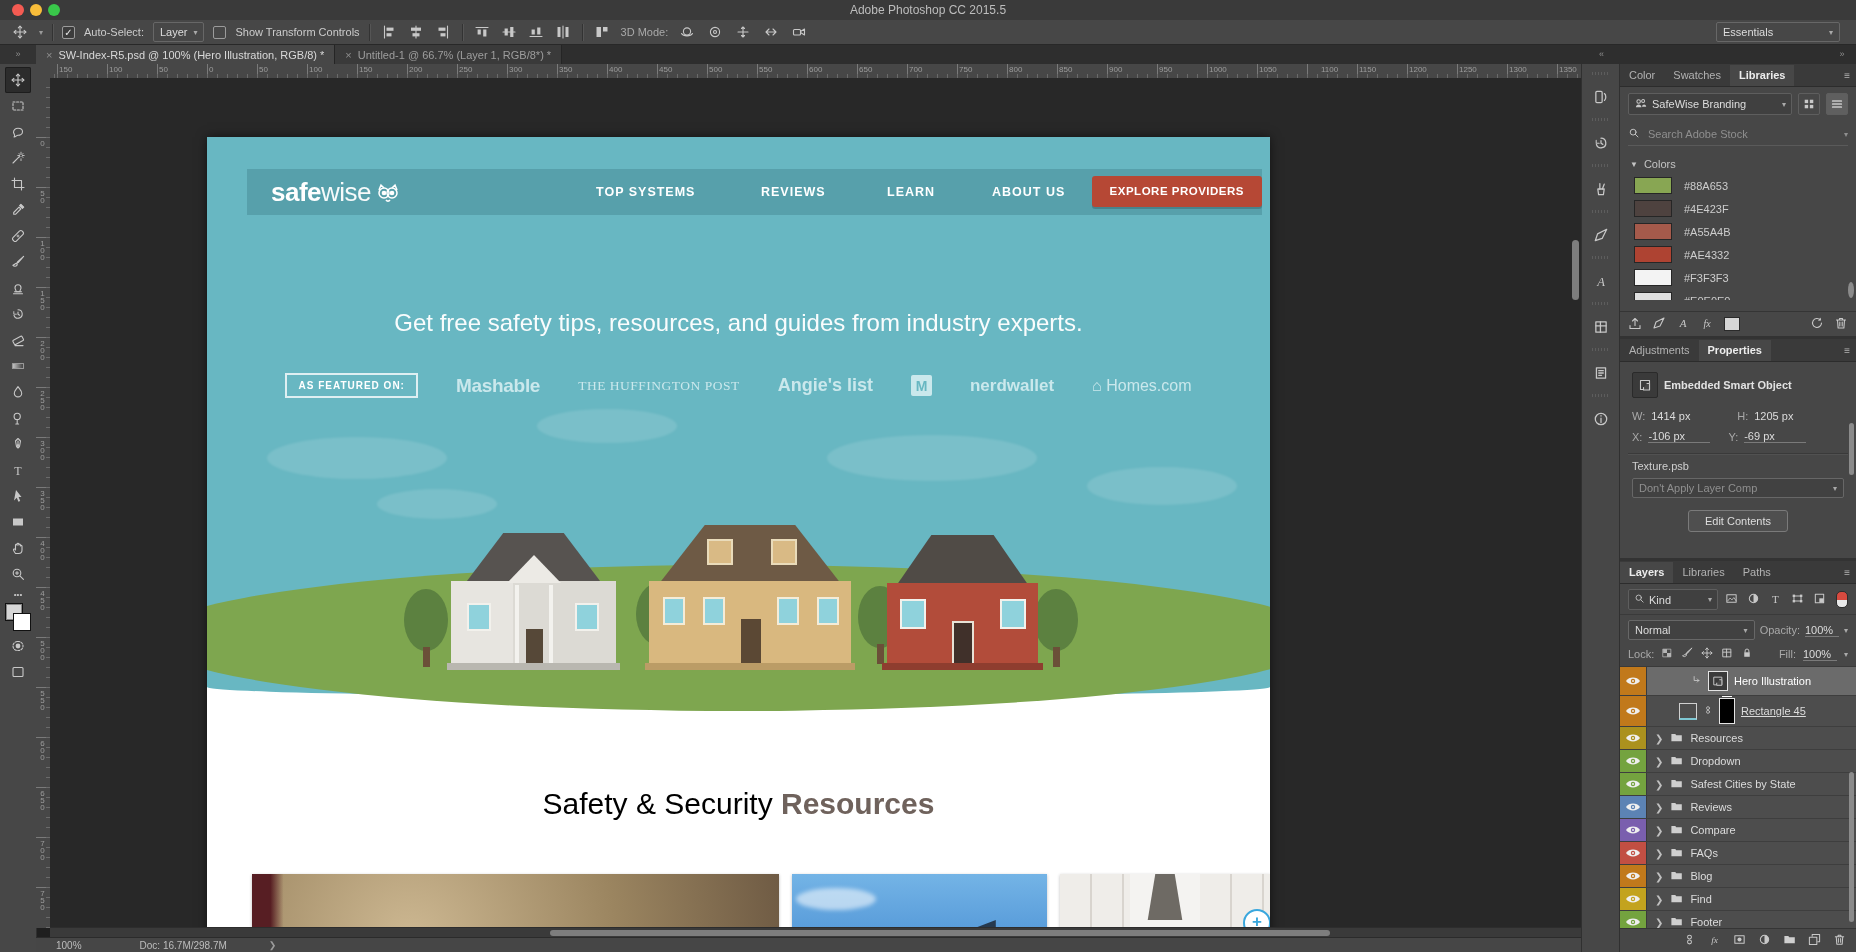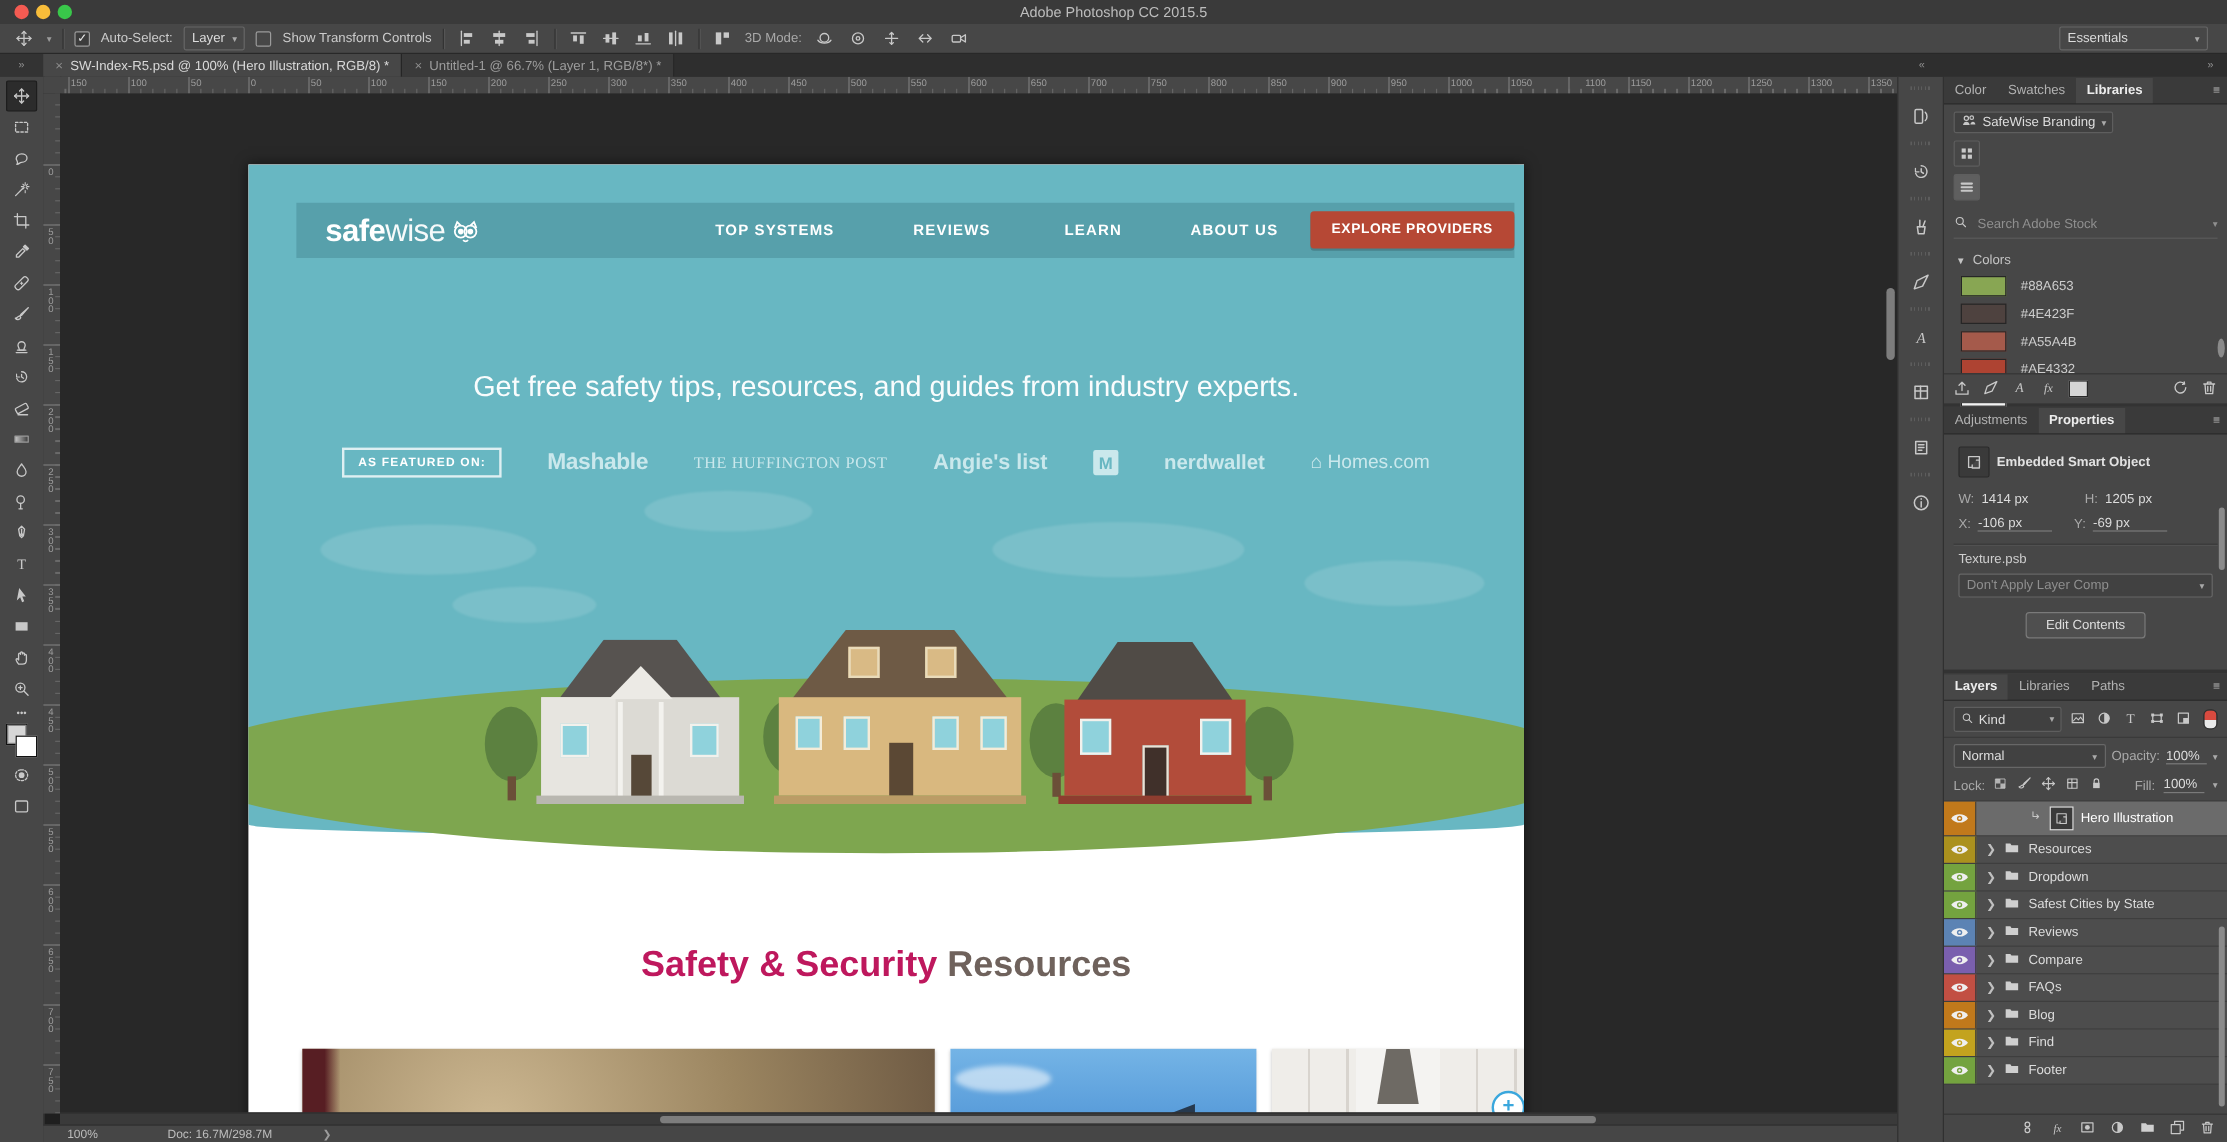--- a/index.html
+++ b/index.html
@@ -47,21 +47,21 @@
   
   .iconstrip{position:absolute;top:64px;bottom:0;right:236px;width:37px;background:#474747;border-left:1px solid #303030;border-right:1px solid #303030;display:flex;flex-direction:column;align-items:center;}
   .stripbtn{width:28px;height:26px;margin-top:9px;display:flex;align-items:center;justify-content:center;border-radius:2px;}
   .grip{width:18px;height:3px;margin-top:8px;background:repeating-linear-gradient(to right,#5d5d5d 0 1px,transparent 1px 3px);}
   .panels{position:absolute;top:64px;bottom:0;right:0;width:236px;background:#474747;font-size:11px;}
   .psec{position:absolute;left:0;right:0;}
   .ptabs{display:flex;background:#3a3a3a;height:22px;border-bottom:1px solid #2c2c2c;align-items:flex-end;}
   .ptab{padding:0 9px;line-height:21px;font-size:11px;color:#b2b2b2;height:21px;}
   .ptab.active{background:#474747;color:#ececec;font-weight:bold;}
   .pburger{margin-left:auto;margin-right:6px;color:#b2b2b2;font-size:10px;line-height:21px;}
-  .librow{display:flex;align-items:flex-start;gap:6px;padding:6px 8px 4px 8px;flex-direction:column;}
+  .librow{display:flex;align-items:flex-end;gap:6px;padding:6px 8px 4px 8px;}
   .libdd{flex:1;height:20px;background:#404040;border:1px solid #5e5e5e;border-radius:2px;display:flex;align-items:center;gap:5px;padding:0 5px;color:#ddd;}
   .viewbtn{width:20px;height:20px;border:1px solid #5e5e5e;border-radius:2px;display:flex;align-items:center;justify-content:center;background:#474747;}
   .viewbtn.active{background:#5f5f5f;}
   .searchrow{display:flex;align-items:center;gap:6px;margin:8px 8px 0 8px;border-bottom:1px solid #5a5a5a;padding-bottom:4px;color:#8f8f8f;}
   .searchrow input{background:transparent;border:none;outline:none;color:#bbb;font-size:11px;width:150px;font-family:"Liberation Sans",sans-serif;}
   .searchrow input::placeholder{color:#8f8f8f;}
   .colhdr{display:flex;align-items:center;gap:6px;color:#c4c4c4;margin:12px 10px 4px 10px;}
   .swrow{display:flex;align-items:center;gap:12px;padding:3px 0 3px 14px;}
   .swatch{width:36px;height:15px;border:1px solid #262626;}
   .swhex{color:#cdcdcd;}
@@ -117,21 +117,21 @@
   .hill{position:absolute;left:-60px;width:1180px;top:428px;height:146px;border-radius:50%;background:#7ea64f;}
   .tree{position:absolute;width:46px;text-align:center;}
   .crown{width:44px;height:62px;border-radius:50%;background:#5c8140;margin:0 auto;}
   .trunk{width:7px;height:20px;background:#6b4f38;margin:-4px auto 0 auto;}
   .house{position:absolute;}
   .roof{position:absolute;}
   .hbody{position:absolute;}
   .win{position:absolute;background:#8fd2dc;border:2px solid #f2f1ec;}
   .hdoor{position:absolute;}
   .resheading{position:absolute;left:0;right:0;top:650px;text-align:center;font-size:30px;}
-  .resheading .lt{color:#be185d;font-weight:bold;}
+  .resheading .lt{color:#000000;font-weight:normal;}
   .resheading .bd{color:#6f625c;font-weight:bold;}
   .card{position:absolute;top:737px;height:120px;box-shadow:0 1px 3px rgba(0,0,0,.25);overflow:hidden;}
   .plusbadge{position:absolute;left:1036px;top:772px;width:24px;height:24px;border-radius:50%;background:#fff;border:2px solid #3aa7dd;color:#3aa7dd;font-size:17px;line-height:22px;text-align:center;font-weight:bold;}
   .hsb-logo-owl{margin-left:4px;}
 </style>
 </head>
 <body>
 
 <div class="titlebar">
   <div class="tl" style="left:12px;background:#f45b52;"></div>
@@ -1068,20 +1068,40 @@
               <span style="display: inline-flex;">
                 <svg viewBox="0 0 14 14" width="12" height="12" fill="none" stroke="#c8c8c8" stroke-width="1.1" stroke-linecap="round" stroke-linejoin="round">
                   <rect x="2.5" y="2.5" width="9" height="9"></rect>
                   <path d="M9 5.5h2.5V12H5.5V9.5" fill="#474747" stroke="#c8c8c8"></path>
                 </svg>
               </span>
             </span>
             <span class="lname">Hero Illustration</span>
           </div>
         </div>
+        <div class="lrow" style="height: 30px;">
+          <div class="eyecell" style="background: rgb(193, 121, 27);">
+            <svg width="16" height="10" viewBox="0 0 16 10">
+              <path d="M1 5c3-4.6 11-4.6 14 0-3 4.6-11 4.6-14 0z" fill="#efefef"></path>
+              <circle cx="8" cy="5" r="2.2" fill="#c1791b"></circle>
+              <circle cx="8" cy="5" r="1" fill="#efefef"></circle>
+            </svg>
+          </div>
+          <div class="lbody">
+            <span class="vmask" style="margin-left: 24px;"></span>
+            <span><span style="display: inline-flex;">
+                <svg viewBox="0 0 14 14" width="10" height="12" fill="none" stroke="#c8c8c8" stroke-width="1.1" stroke-linecap="round" stroke-linejoin="round">
+                  <circle cx="7" cy="4.4" r="2.1"></circle>
+                  <circle cx="7" cy="9.6" r="2.1"></circle>
+                </svg>
+              </span></span>
+            <span class="shthumb"></span>
+            <span class="lname link">Rectangle 45</span>
+          </div>
+        </div>
         <div class="lrow" style="height: 22px;">
           <div class="eyecell" style="background: rgb(171, 145, 30);">
             <svg width="16" height="10" viewBox="0 0 16 10">
               <path d="M1 5c3-4.6 11-4.6 14 0-3 4.6-11 4.6-14 0z" fill="#efefef"></path>
               <circle cx="8" cy="5" r="2.2" fill="#ab911e"></circle>
               <circle cx="8" cy="5" r="1" fill="#efefef"></circle>
             </svg>
           </div>
           <div class="lbody">
             <span class="gchev">❯</span>

